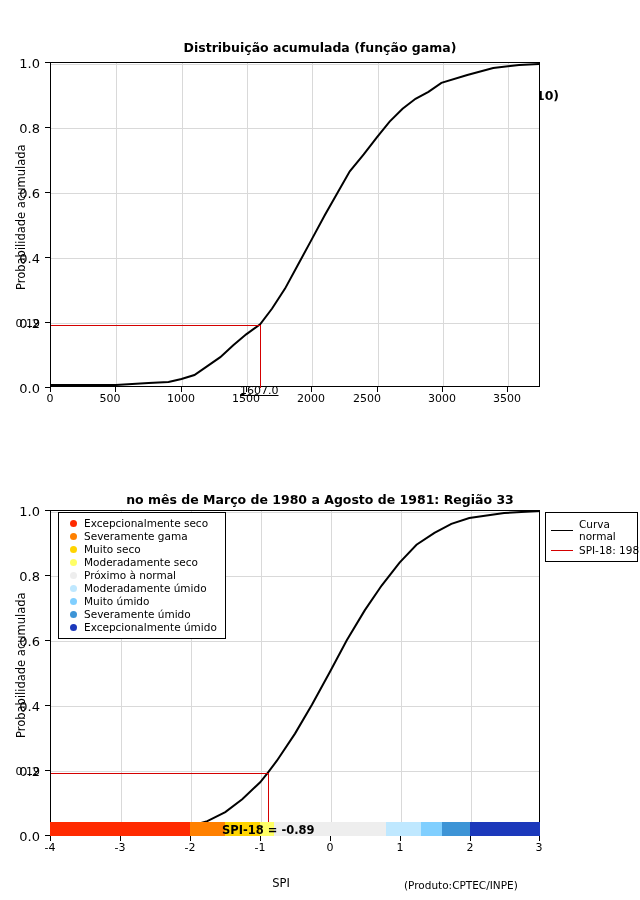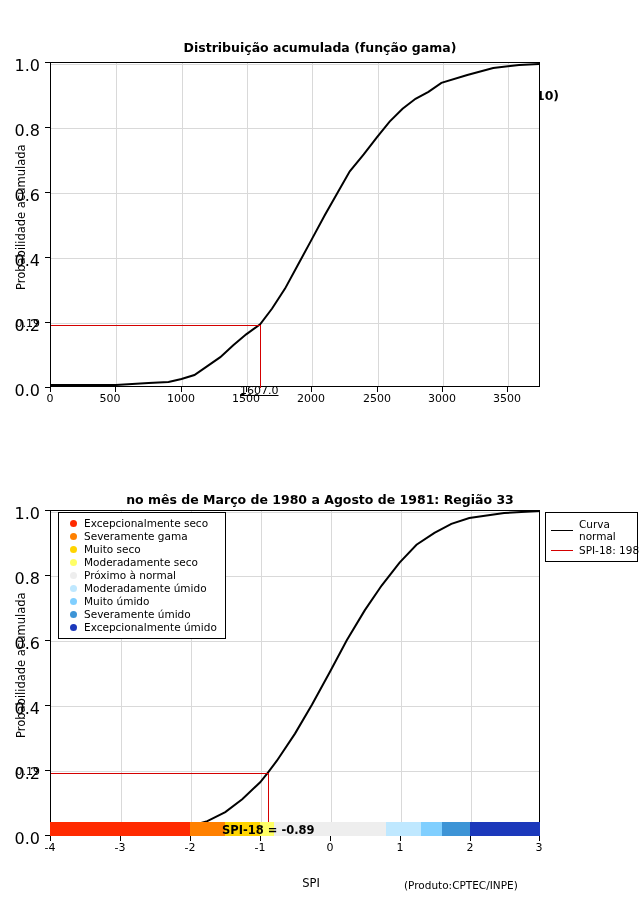--- a/index.html
+++ b/index.html
@@ -38,21 +38,21 @@
   .grid-v{width:1px;top:0;bottom:0;}
   .grid-h{height:1px;left:0;right:0;}
 
   .curve{position:absolute;left:0;top:0;width:100%;height:100%;overflow:visible;}
 
   
   .tick{position:absolute;background:#000;}
   .tick-x{width:1px;height:5px;}
   .tick-y{height:1px;width:5px;}
   .xlab{position:absolute;font-size:11px;text-align:center;width:60px;}
-  .ylab{position:absolute;font-size:16px;text-align:right;width:40px;}
+  .ylab{position:absolute;font-size:13px;text-align:right;width:40px;}
 
   .axis-title{position:absolute;font-size:11.5px;text-align:center;}
   .ylabel-rot{
     position:absolute;
     font-size:11.5px;
     transform:rotate(-90deg);
     transform-origin:left top;
     white-space:nowrap;
   }
 
@@ -153,21 +153,21 @@
   <div class="tick tick-x" style="left:311px;top:387px;"></div>
   <div class="tick tick-x" style="left:377px;top:387px;"></div>
   <div class="tick tick-x" style="left:442px;top:387px;"></div>
   <div class="tick tick-x" style="left:507px;top:387px;"></div>
 
   <div class="xlab" style="left:20px;top:392px;">0</div>
   <div class="xlab" style="left:80px;top:392px;">500</div>
   <div class="xlab" style="left:151px;top:392px;">1000</div>
   <div class="xlab" style="left:216px;top:392px;">1500</div>
   <div class="xlab" style="left:281px;top:392px;">2000</div>
-  <div class="xlab" style="left:347px;top:392px;">2500</div>
+  <div class="xlab" style="left:337px;top:392px;">2500</div>
   <div class="xlab" style="left:412px;top:392px;">3000</div>
   <div class="xlab" style="left:477px;top:392px;">3500</div>
 
   <div class="valuelabel" style="left:240px;top:384px;text-decoration:underline;">1607.0</div>
 
 
   <div class="ylabel-rot" style="left:14px;top:290px;">Probabilidade acumulada</div>
 
 </div>
 
@@ -228,21 +228,21 @@
 
 <div class="xlab" style="left:20px;top:841px;">-4</div>
 <div class="xlab" style="left:90px;top:841px;">-3</div>
 <div class="xlab" style="left:160px;top:841px;">-2</div>
 <div class="xlab" style="left:230px;top:841px;">-1</div>
 <div class="xlab" style="left:300px;top:841px;">0</div>
 <div class="xlab" style="left:370px;top:841px;">1</div>
 <div class="xlab" style="left:440px;top:841px;">2</div>
 <div class="xlab" style="left:509px;top:841px;">3</div>
 
-<div class="axis-title" style="left:271px;top:876px;width:80px;">SPI</div>
+<div class="axis-title" style="left:241px;top:876px;width:80px;">SPI</div>
 
 <div class="ylabel-rot" style="left:14px;top:738px;">Probabilidade acumulada</div>
 
 <div id="spibar">
   <div style="width:140px;background:#ff2a00"></div>
   <div style="width:35px;background:#ff8000"></div>
   <div style="width:35px;background:#ffd400"></div>
   <div style="width:14px;background:#ffff66"></div>
   <div style="width:112px;background:#eeeeee"></div>
   <div style="width:35px;background:#bfe8ff"></div>

